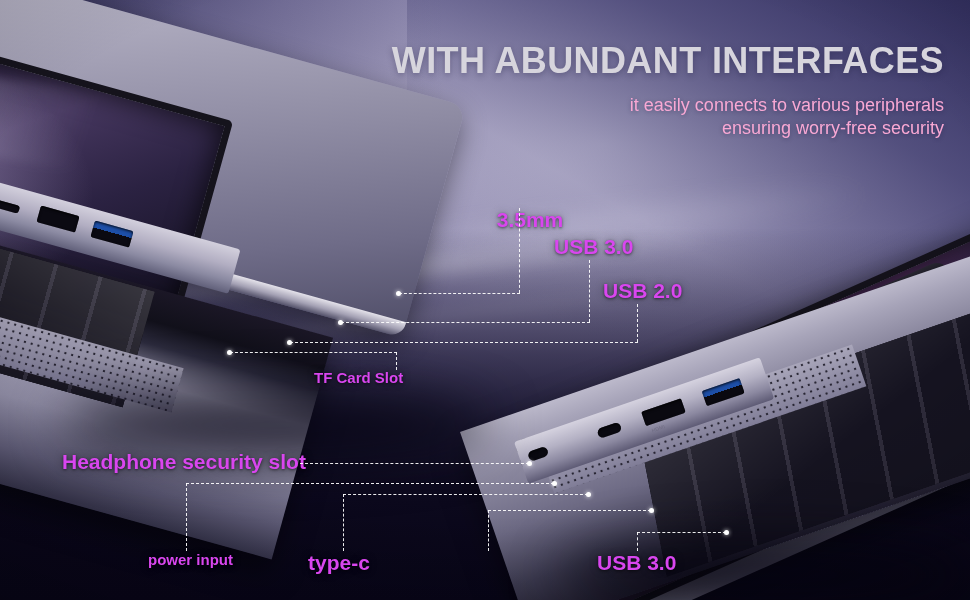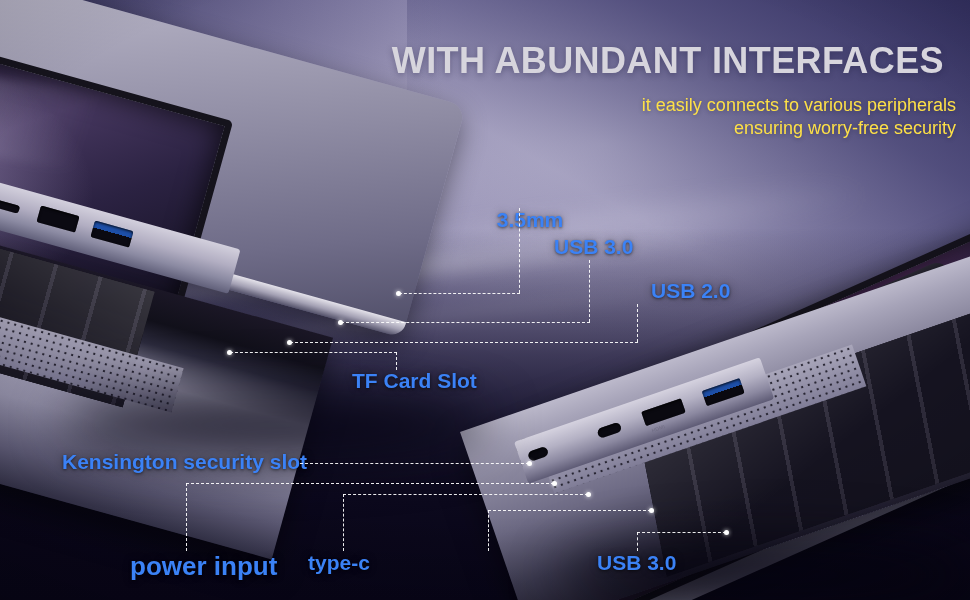--- a/index.html
+++ b/index.html
@@ -181,21 +181,21 @@
   .pr-dot{left:116px;top:19px;width:5px;height:5px;border-radius:50%;background:#17161f;}
   .pr-hdmi{left:130px;top:13px;width:42px;height:15px;border-radius:2px;}
   .pr-usb3{left:194px;top:13px;width:40px;height:16px;background:linear-gradient(to bottom,#1d4fa8 0%,#1d4fa8 42%,#0a0910 42%,#0a0910 100%);}
   .pr-label{position:absolute;font-size:5px;color:#6e6b82;letter-spacing:.3px;}
 
   
   .shadow-pool{position:absolute;border-radius:50%;filter:blur(26px);background:rgba(6,4,18,.75);}
 
   
   .label{
-    position:absolute;color:#3b82f6;font-weight:bold;white-space:pre;
+    position:absolute;color:#d946ef;font-weight:bold;white-space:pre;
     text-shadow:0 1px 3px rgba(0,0,0,.55),0 0 8px rgba(0,0,0,.35);
     line-height:1.18;
   }
   .label.two-line{text-align:center;}
 
   .lead{position:absolute;pointer-events:none;}
   .lead.h{
     height:0;border-top:1px dashed rgba(255,255,255,.92);
   }
   .lead.v{
@@ -207,22 +207,22 @@
   }
 
   
   #headline{
     position:absolute;right:26px;top:40px;
     font-size:36px;font-weight:bold;letter-spacing:.4px;
     color:#d7d5dd;text-align:right;white-space:pre;
     text-shadow:0 2px 6px rgba(30,25,60,.35);
   }
   #subhead{
-    position:absolute;right:14px;top:94px;
-    font-size:18px;color:#fde047;text-align:right;line-height:1.3;
+    position:absolute;right:26px;top:94px;
+    font-size:18px;color:#f9a8d4;text-align:right;line-height:1.3;
     text-shadow:0 1px 4px rgba(30,25,60,.35);
   }
   #subhead div{white-space:pre;}
 </style>
 </head>
 <body>
 
 <div id="stage">
 
   <div class="bg-base"></div>
@@ -288,35 +288,35 @@
   </div>
   <div class="lead v" style="left:519px;top:208px;height:85px;"></div>
   <div class="lead h" style="left:399px;top:293px;width:121px;"></div>
   <div class="dot" style="left:396px;top:291px;"></div>
 
   <div class="label" style="left:554px;top:235px;font-size:21px;">USB 3.0</div>
   <div class="lead v" style="left:589px;top:260px;height:62px;"></div>
   <div class="lead h" style="left:341px;top:322px;width:249px;"></div>
   <div class="dot" style="left:338px;top:320px;"></div>
 
-  <div class="label" style="left:603px;top:279px;font-size:21px;margin-left:48px;">USB 2.0</div>
+  <div class="label" style="left:603px;top:279px;font-size:21px;">USB 2.0</div>
   <div class="lead v" style="left:637px;top:304px;height:38px;"></div>
   <div class="lead h" style="left:290px;top:342px;width:348px;"></div>
   <div class="dot" style="left:287px;top:340px;"></div>
 
-  <div class="label" style="left:352px;top:369px;font-size:21px;">TF Card Slot</div>
+  <div class="label" style="left:314px;top:369px;font-size:15px;">TF Card Slot</div>
   <div class="lead v" style="left:396px;top:352px;height:18px;"></div>
   <div class="lead h" style="left:230px;top:352px;width:167px;"></div>
   <div class="dot" style="left:227px;top:350px;"></div>
 
-  <div class="label" style="left:62px;top:450px;font-size:21px;">Kensington security slot</div>
+  <div class="label" style="left:62px;top:450px;font-size:21px;">Headphone security slot</div>
   <div class="lead h" style="left:300px;top:463px;width:229px;"></div>
   <div class="dot" style="left:527px;top:461px;"></div>
 
-  <div class="label" style="left:130px;top:551px;font-size:26px;">power input</div>
+  <div class="label" style="left:148px;top:551px;font-size:15px;">power input</div>
   <div class="lead v" style="left:186px;top:483px;height:68px;"></div>
   <div class="lead h" style="left:186px;top:483px;width:368px;"></div>
   <div class="dot" style="left:552px;top:481px;"></div>
 
   <div class="label" style="left:308px;top:551px;font-size:21px;">type-c</div>
   <div class="lead v" style="left:343px;top:494px;height:57px;"></div>
   <div class="lead h" style="left:343px;top:494px;width:245px;"></div>
   <div class="dot" style="left:586px;top:492px;"></div>
 
   <div class="lead v" style="left:488px;top:510px;height:41px;"></div>

